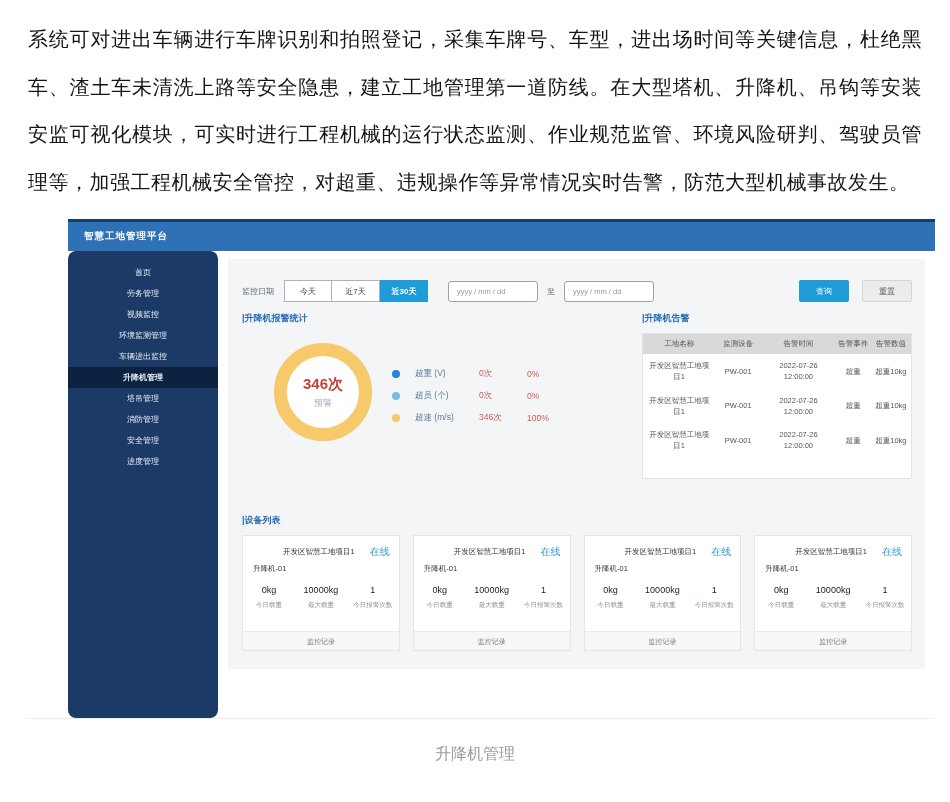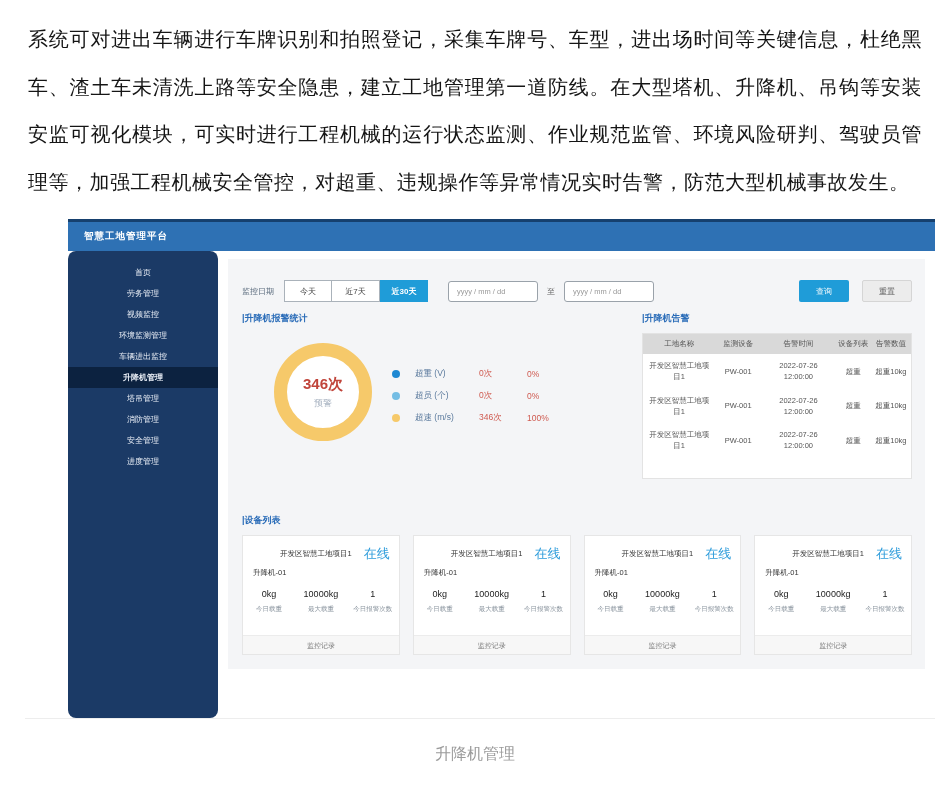--- a/index.html
+++ b/index.html
@@ -95,21 +95,21 @@
   }
   col.c-site { width:27%; } col.c-dev { width:17%; } col.c-time { width:28%; }
   col.c-evt { width:13%; } col.c-val { width:15%; }
 
   
   .devices { margin-top:6px; }
   .cards { display:flex; gap:13px; margin-top:8px; }
   .card { flex:1; background:#fff; border:1px solid #e6e6e6; }
   .card-head { display:flex; align-items:center; padding:9px 9px 0 9px; }
   .card-title { flex:1; font-size:7.5px; color:#333; text-align:center; padding-left:16px; }
-  .online-badge { font-size:13px; color:#2d9cdb; flex-shrink:0; cursor:pointer; }
+  .online-badge { font-size:10px; color:#2d9cdb; flex-shrink:0; cursor:pointer; }
   .card-sub { font-size:7.5px; color:#333; padding:5px 0 0 10px; }
   .card-stats { display:flex; margin-top:11px; }
   .stat { flex:1; text-align:center; }
   .stat-value { font-size:9px; color:#222; }
   .stat-label { font-size:6.5px; color:#8a949e; margin-top:6px; }
   .card-foot {
     margin-top:21px; border-top:1px solid #ececec; background:#f7f7f7;
     height:19px; line-height:19px; text-align:center; font-size:7px; color:#777; cursor:pointer;
   }
 
@@ -202,21 +202,21 @@
                       <col class="c-dev">
                       <col class="c-time">
                       <col class="c-evt">
                       <col class="c-val">
                     </colgroup>
                   <thead>
                     <tr>
                       <th>工地名称</th>
                       <th>监测设备</th>
                       <th>告警时间</th>
-                      <th>设备列表</th>
+                      <th>告警事件</th>
                       <th>告警数值</th>
                     </tr>
                   </thead>
                   <tbody>
                     <tr>
                       <td>开发区智慧工地项目1</td>
                       <td>PW-001</td>
                       <td>2022-07-26 12:00:00</td>
                       <td>超重</td>
                       <td>超重10kg</td>

